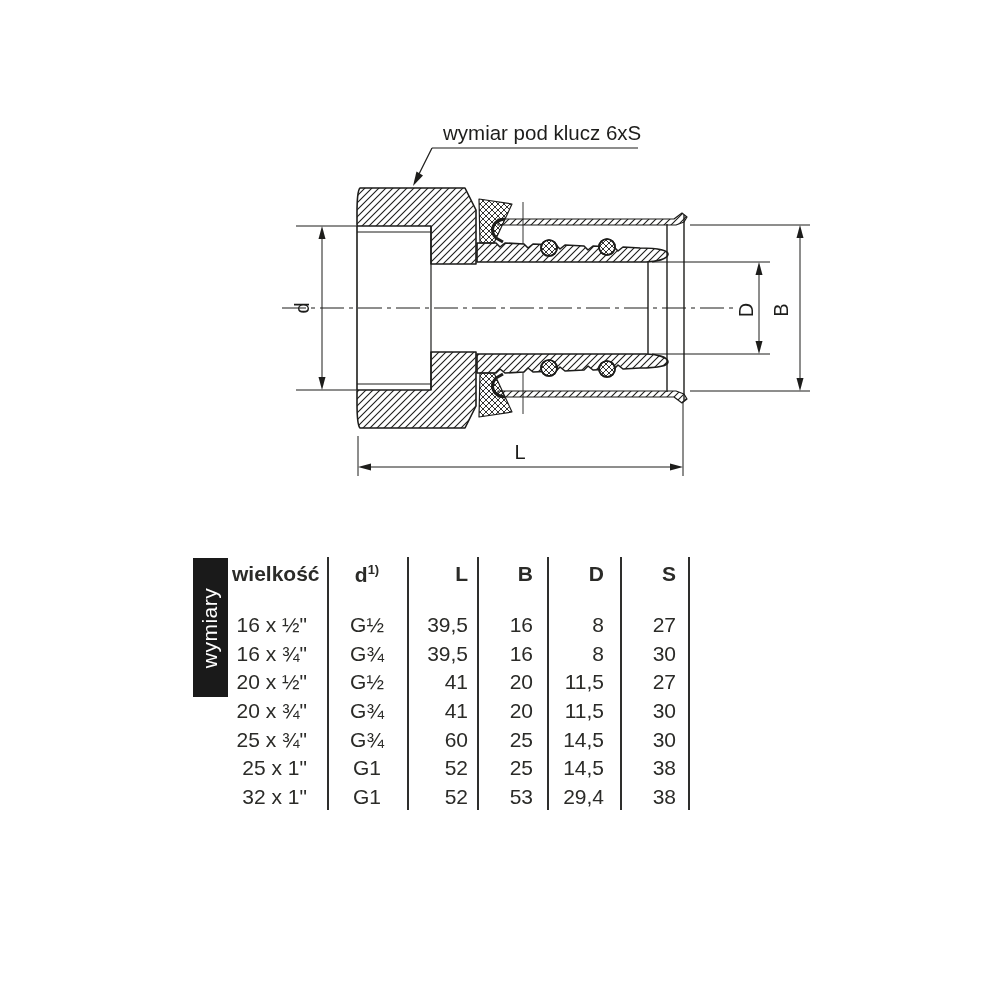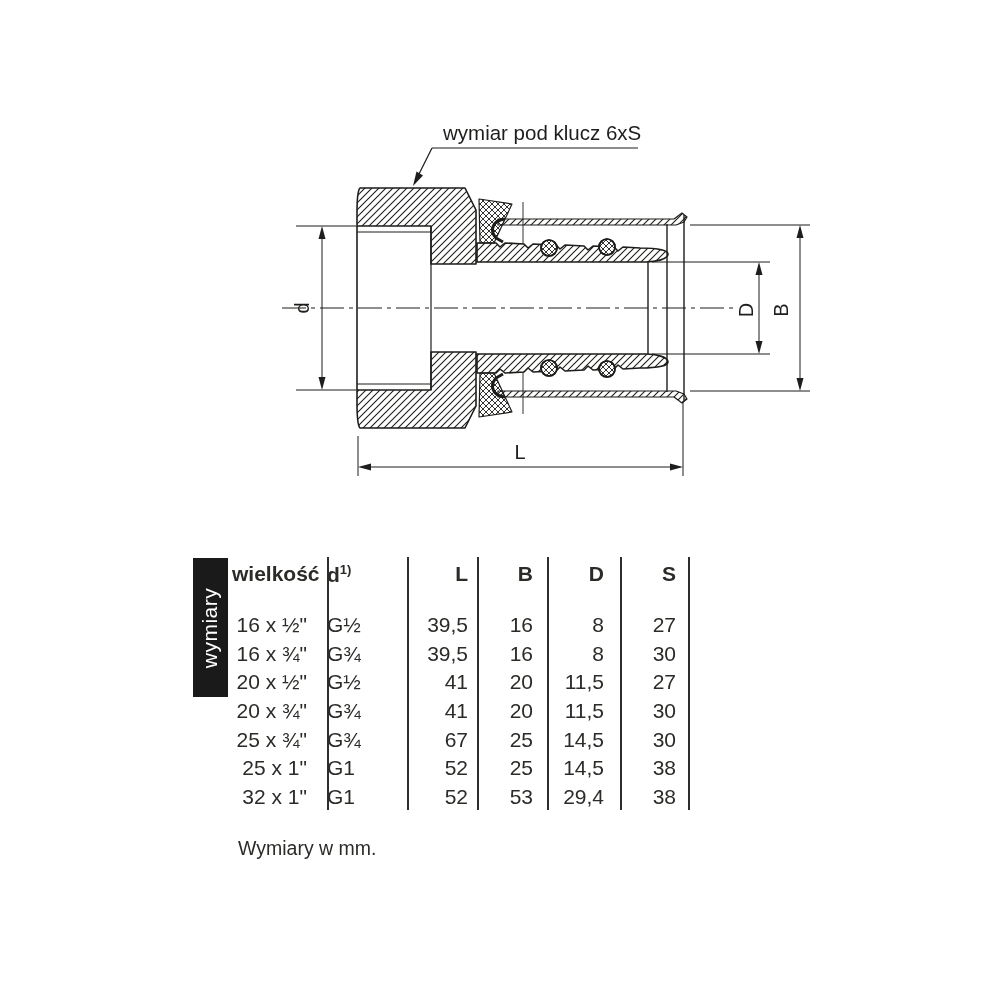--- a/index.html
+++ b/index.html
@@ -25,21 +25,21 @@
     left:232px;top:556px;width:456px;height:36px;display:grid;
     grid-template-columns:95px 80px 70px 70px 73px 68px;
     align-items:center;font-weight:bold;font-size:21px;
   }
   .tbody{
     left:232px;top:611px;width:456px;display:grid;
     grid-template-columns:95px 80px 70px 70px 73px 68px;
     grid-auto-rows:28.6px;align-items:center;font-size:21px;
   }
   .c1{text-align:right;padding-right:20px;}
-  .c2{text-align:left;}
+  .c2{text-align:center;}
   .c3{text-align:right;padding-right:9px;}
   .c4{text-align:right;padding-right:14px;}
   .c5{text-align:right;padding-right:16px;}
   .c6{text-align:right;padding-right:12px;}
   sup{font-size:0.62em;}
   .notes{left:238px;top:835px;font-size:19.5px;line-height:26px;}
 </style>
 </head>
 <body>
 
@@ -192,35 +192,34 @@
 
   <div class="c1">20 x ¾"</div>
   <div class="c2">G¾</div>
   <div class="c3">41</div>
   <div class="c4">20</div>
   <div class="c5">11,5</div>
   <div class="c6">30</div>
 
   <div class="c1">25 x ¾"</div>
   <div class="c2">G¾</div>
-  <div class="c3">67</div>
+  <div class="c3">60</div>
   <div class="c4">25</div>
   <div class="c5">14,5</div>
   <div class="c6">30</div>
 
   <div class="c1">25 x 1"</div>
   <div class="c2">G1</div>
   <div class="c3">52</div>
   <div class="c4">25</div>
   <div class="c5">14,5</div>
   <div class="c6">38</div>
 
   <div class="c1">32 x 1"</div>
   <div class="c2">G1</div>
   <div class="c3">52</div>
   <div class="c4">53</div>
   <div class="c5">29,4</div>
   <div class="c6">38</div>
 </div>
 
 <div class="abs notes">
-  <div>Wymiary w mm.</div>
 </div>
 
 </body></html>

